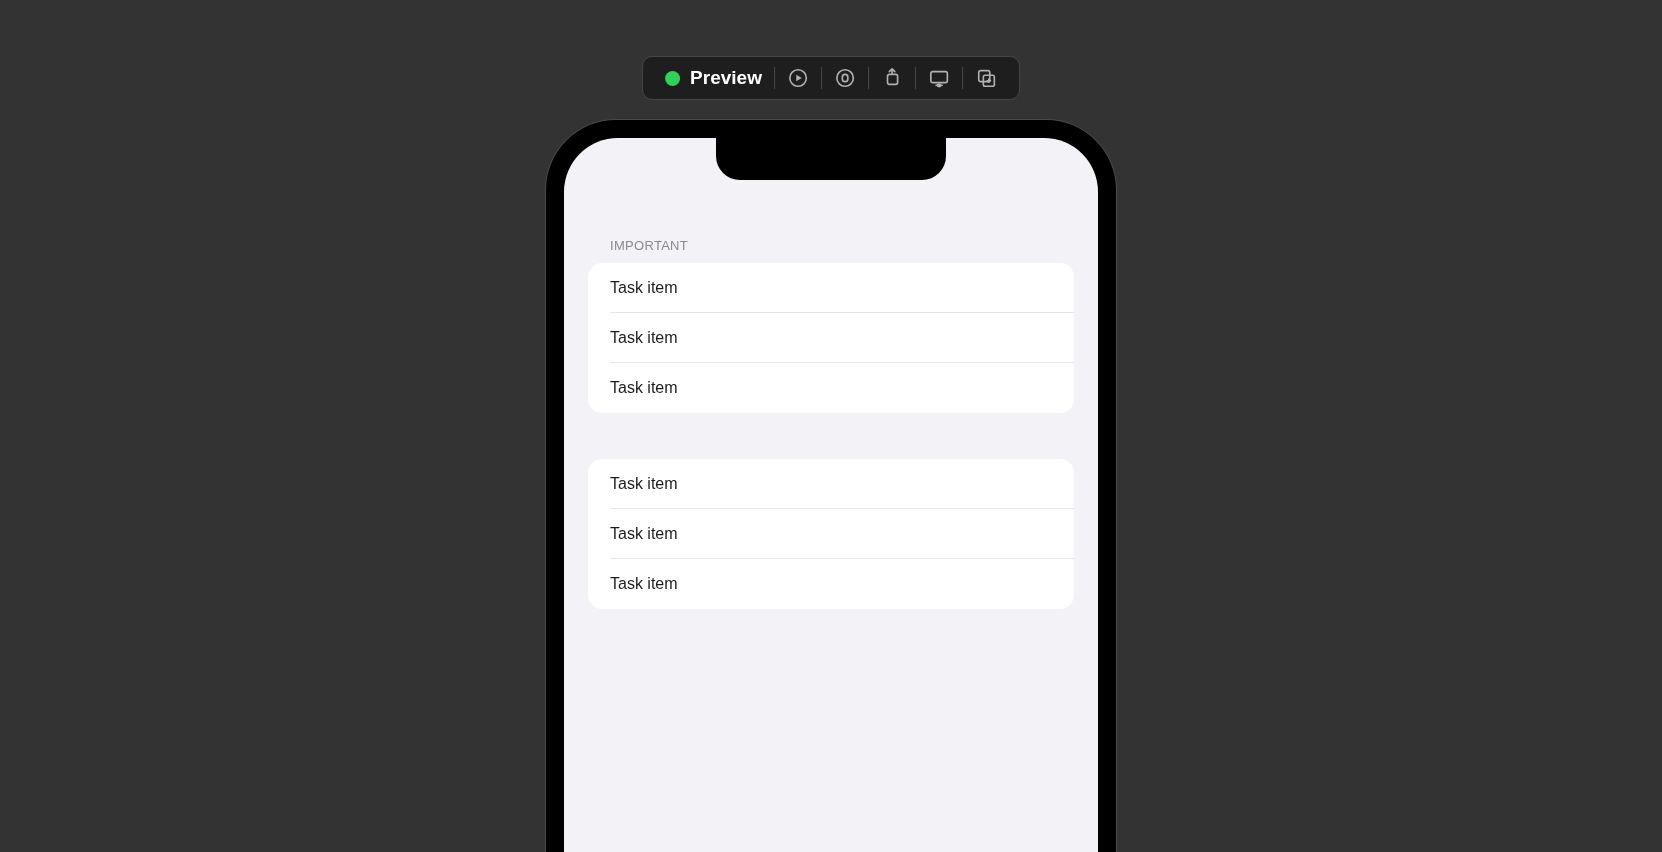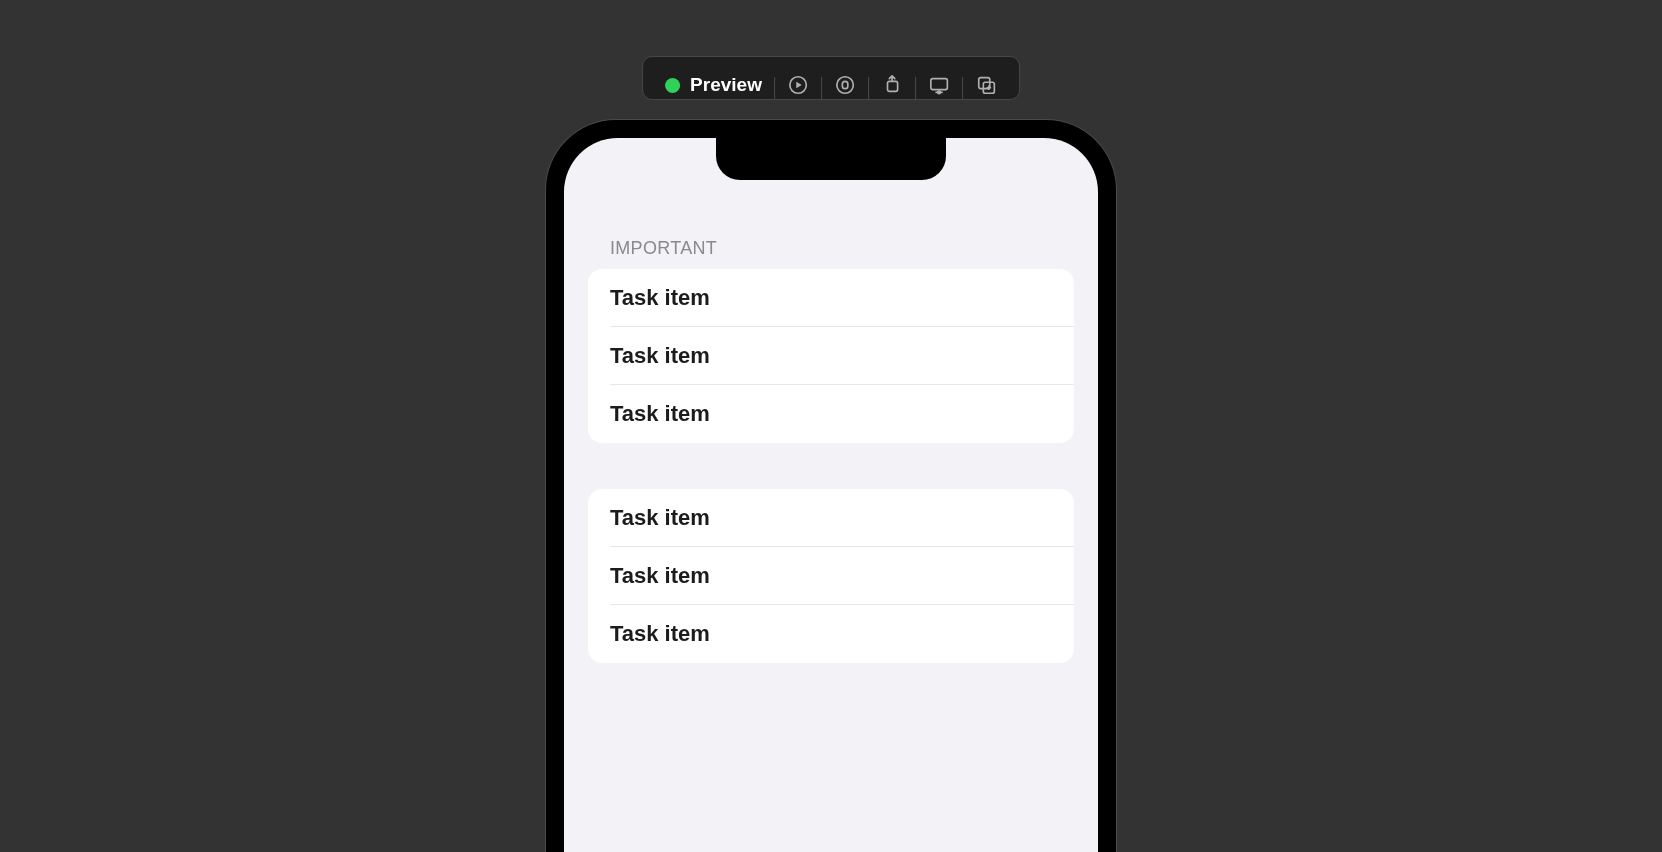--- a/index.html
+++ b/index.html
@@ -17,21 +17,21 @@
       position: relative;
     }
 
     
     .toolbar {
       position: absolute;
       top: 56px;
       left: 50%;
       transform: translateX(-50%);
       display: flex;
-      align-items: flex-end;
+      align-items: center;
       background: #1e1e1e;
       border: 1px solid #474747;
       border-radius: 10px;
       height: 44px;
       padding: 0 10px;
       gap: 0;
     }
 
     .toolbar-segment {
       display: flex;
@@ -114,39 +114,39 @@
       padding-left: 24px;
       padding-right: 24px;
     }
 
     .section {
       margin-bottom: 46px;
     }
 
     .section-header {
       color: #8a8a8e;
-      font-size: 18px;
+      font-size: 13px;
       font-weight: 400;
       letter-spacing: 0.3px;
       padding-left: 22px;
       padding-bottom: 10px;
       text-transform: uppercase;
     }
 
     .list-group {
       background: #ffffff;
       border-radius: 14px;
       overflow: hidden;
     }
 
     .list-row {
       padding: 16px 22px;
-      font-size: 22px;
+      font-size: 16px;
       color: #1c1c1e;
-      font-weight: 700;
+      font-weight: 400;
       position: relative;
     }
 
     .list-row:not(:last-child)::after {
       content: "";
       position: absolute;
       bottom: 0;
       left: 22px;
       right: 0;
       height: 1px;

